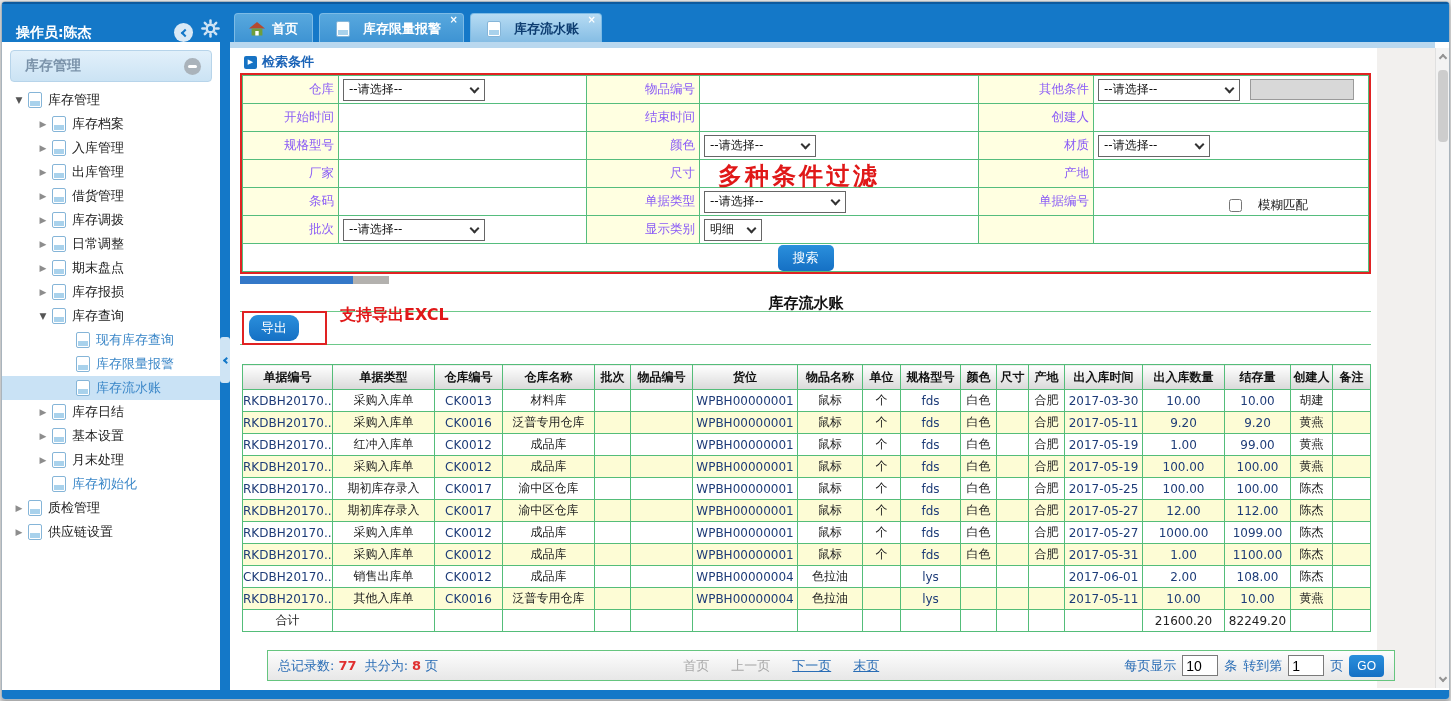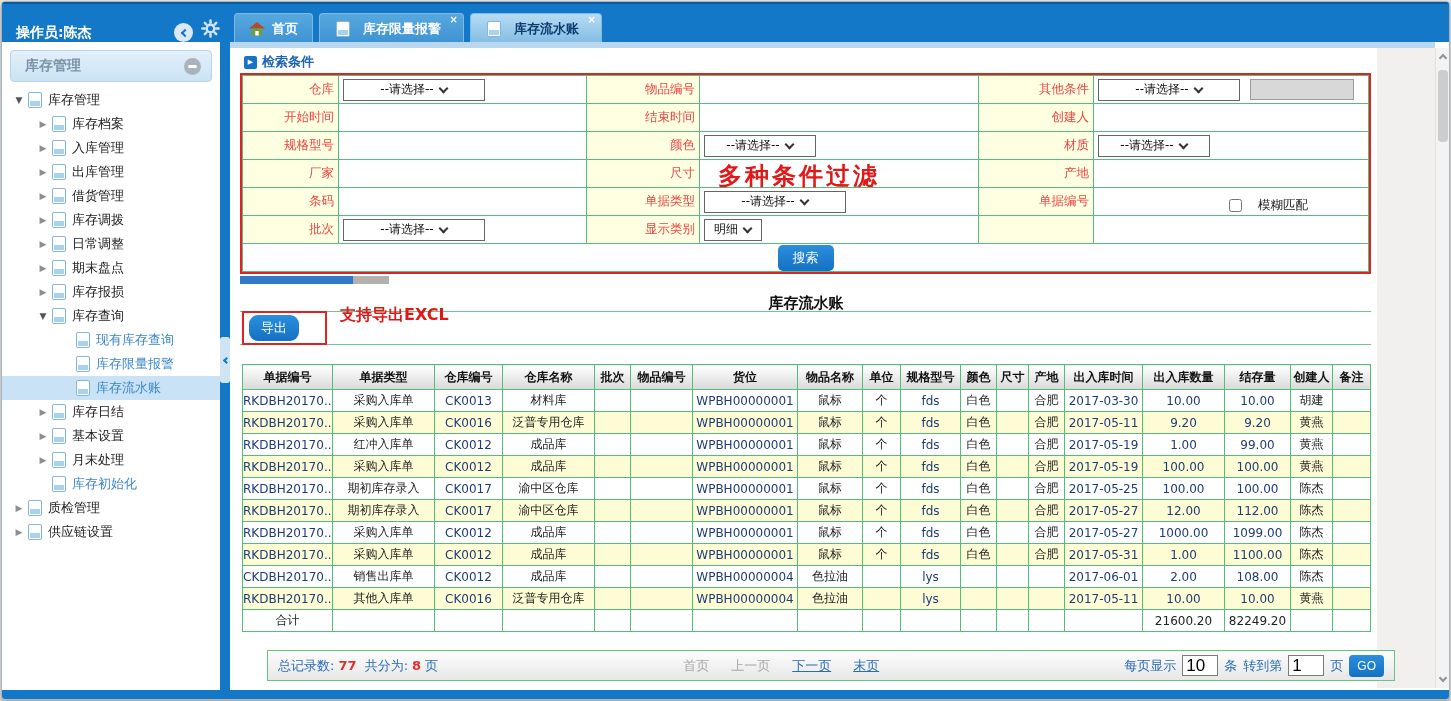--- a/index.html
+++ b/index.html
@@ -59,25 +59,25 @@
   .white-panel { position:absolute; left:0; top:0; width:1147px; height:100%; background:#fff; }
 
   .search-header { position:absolute; left:14px; top:5px; display:flex; align-items:center; gap:5px; }
   .arrow-badge { width:13px; height:13px; background:#1773c4; border-radius:2px; color:#fff;
                  font-size:7px; display:inline-flex; align-items:center; justify-content:center; }
   .search-header .sh-label { color:#1b64b7; font-size:13px; font-weight:bold; }
 
   .form-wrap { position:absolute; left:10px; top:25px; width:1131px; border:2px solid #e02222; background:#fff; }
   table.sform { width:100%; border-collapse:collapse; table-layout:fixed; }
   table.sform td { border:1px solid #55bd7d; height:28px; font-size:12.5px; padding:0 4px; }
-  td.flabel { background:#ffffe1; text-align:right; color:#ef4444; padding-right:6px; }
+  td.flabel { background:#ffffe1; text-align:right; color:#8b5cf6; padding-right:6px; }
   td.ffield { background:#fff; }
   td.ffield .cell-flex { display:flex; align-items:center; width:100%; }
   input.cin { border:none; outline:none; background:transparent; flex:1; height:20px; font-size:12px; min-width:10px; }
-  .fsel { display:inline-flex; align-items:center; justify-content:center; height:22px;
+  .fsel { display:inline-flex; align-items:center; justify-content:space-between; height:22px;
           border:1px solid #666; background:#fff; font-size:12px; padding:0 5px; color:#111; cursor:default; }
   .fsel .chev { width:7px; height:7px; border-right:2px solid #333; border-bottom:2px solid #333;
                 transform:rotate(45deg); margin:-3px 1px 0 6px; }
   .w140{width:142px} .w110{width:112px} .w55{width:58px}
   .disbox { width:104px; height:21px; background:#d8d8d8; border:1px solid #9a9a9a; margin-left:10px; }
   .chklabel { display:inline-flex; align-items:center; gap:16px; font-size:12.5px; color:#222; margin-right:56px;margin-top:8px; }
   .chklabel input { width:13px; height:13px; }
   td.btnrow { text-align:center; background:#fff; }
   .btn-blue { background:linear-gradient(#2a8fdc,#1570c4); color:#fff; border:none; border-radius:5px;
               font-size:13px; padding:4px 15px; cursor:pointer; }
@@ -111,21 +111,21 @@
 
   .pagination { position:absolute; left:12px; top:602px; width:1128px; height:31px;
                 border:1px solid #66c57f; background:linear-gradient(#fdfdfd,#e7e7e7);
                 display:flex; align-items:center; padding:0 10px; font-size:13px;margin-left:25px; }
   .pag-left { color:#2a6db5; }
   .pag-left .rednum { color:#e03030; font-weight:bold; padding:0 4px; }
   .pag-nav { margin-left:auto; display:flex; gap:22px; }
   .pag-nav .pdis { color:#a8a8a8; }
   .pag-nav .plink { color:#2a6db5; text-decoration:underline; cursor:pointer; }
   .pag-right { margin-left:auto; display:flex; align-items:center; gap:6px; color:#2a6db5; }
-  .pag-right input { width:36px; height:21px; border:1px solid #7a7a7a; font-size:17px; padding:0 3px; }
+  .pag-right input { width:36px; height:21px; border:1px solid #7a7a7a; font-size:14px; padding:0 3px; }
   .btn-go { background:linear-gradient(#2a8fdc,#1570c4); color:#fff; border:none; border-radius:4px;
             font-weight:normal; font-size:12px; padding:4px 8px; cursor:pointer; }
 
   
   .vscroll { position:absolute; right:0; top:46px; width:14px; bottom:11px; background:#f3f3f3; border-left:1px solid #e0e0e0; }
   .sb-arrow { position:absolute; left:0; width:100%; height:16px; display:flex; align-items:center; justify-content:center; cursor:pointer; }
   .sb-arrow i { width:6px; height:6px; border-left:2px solid #939393; border-bottom:2px solid #939393; }
   .sb-up { top:0; } .sb-up i { transform:rotate(135deg); margin-top:4px; }
   .sb-down { bottom:0; } .sb-down i { transform:rotate(-45deg); margin-bottom:4px; }
   .sb-thumb { position:absolute; left:2px; width:10px; top:22px; height:72px; background:#cdcdcd; border-radius:4px; cursor:pointer; }

